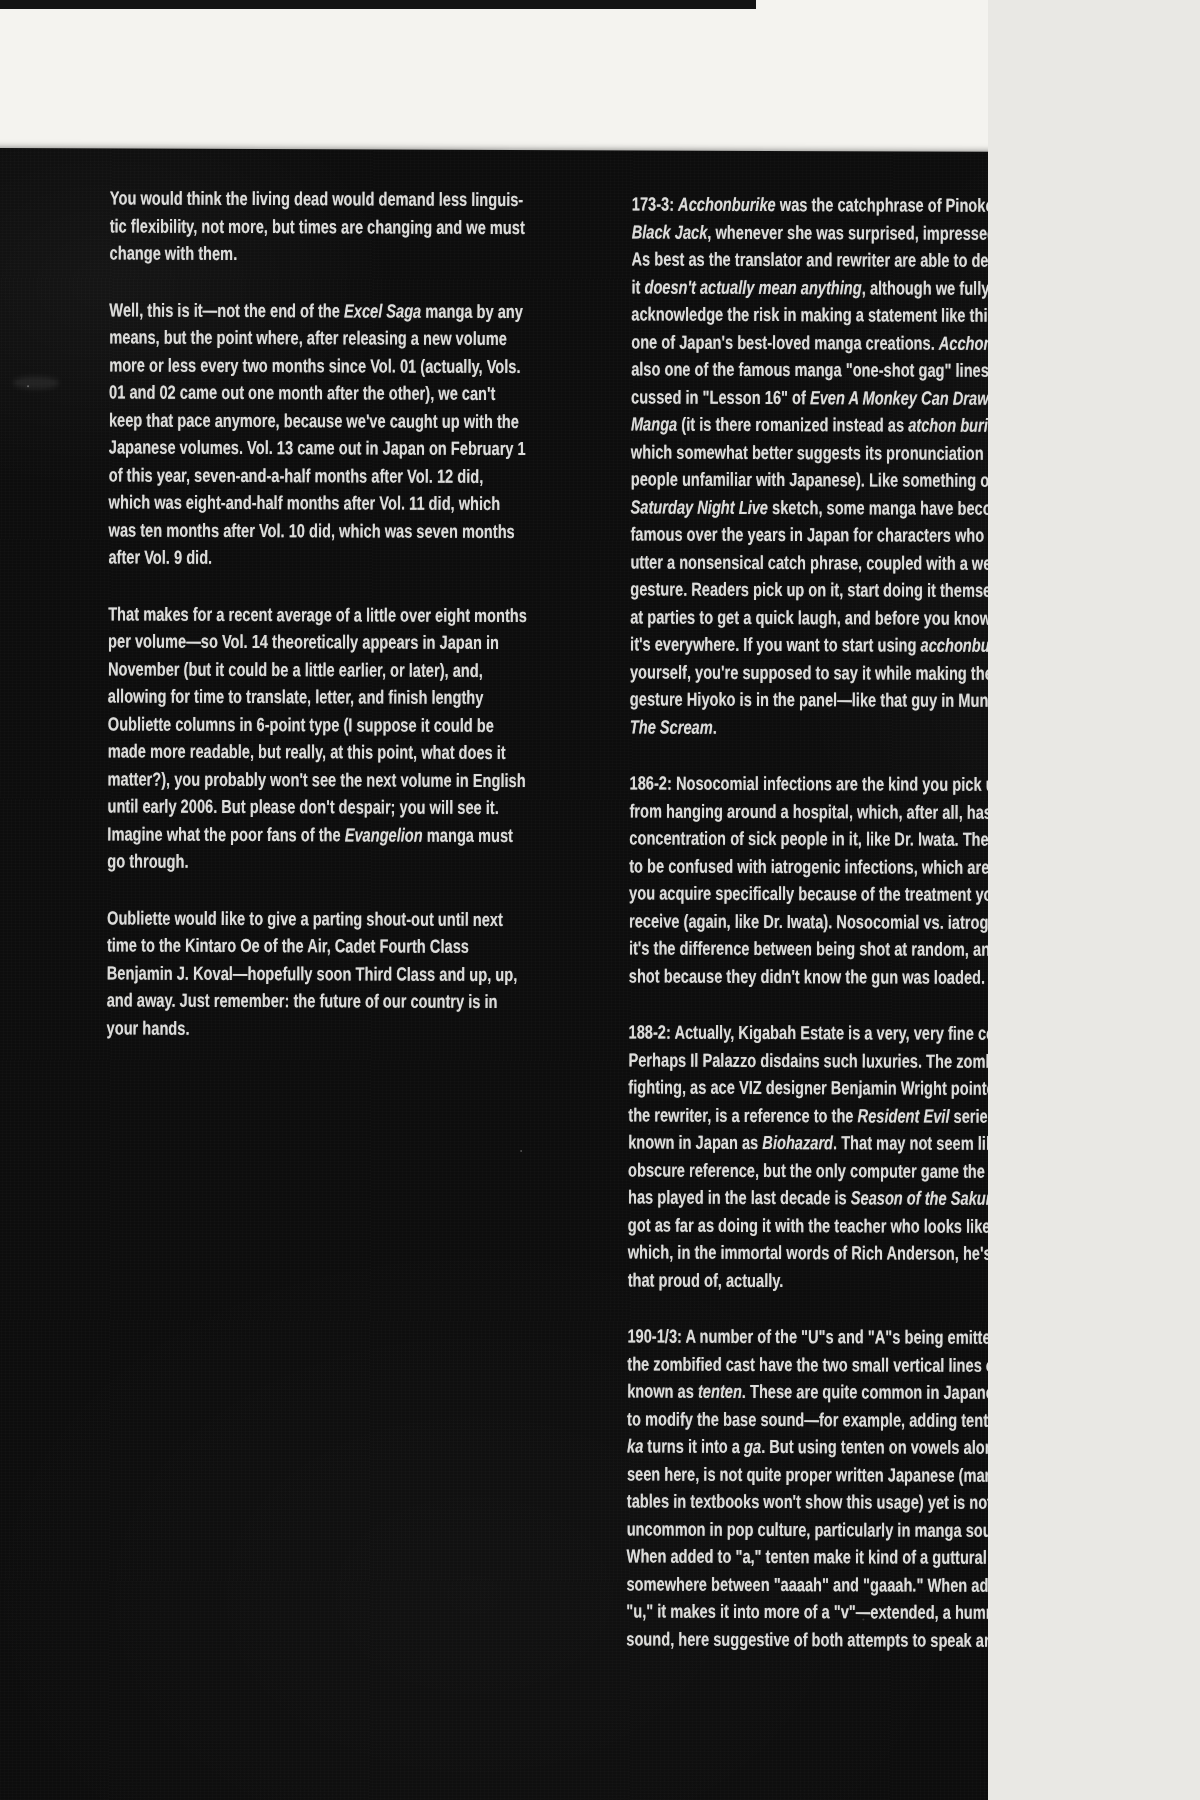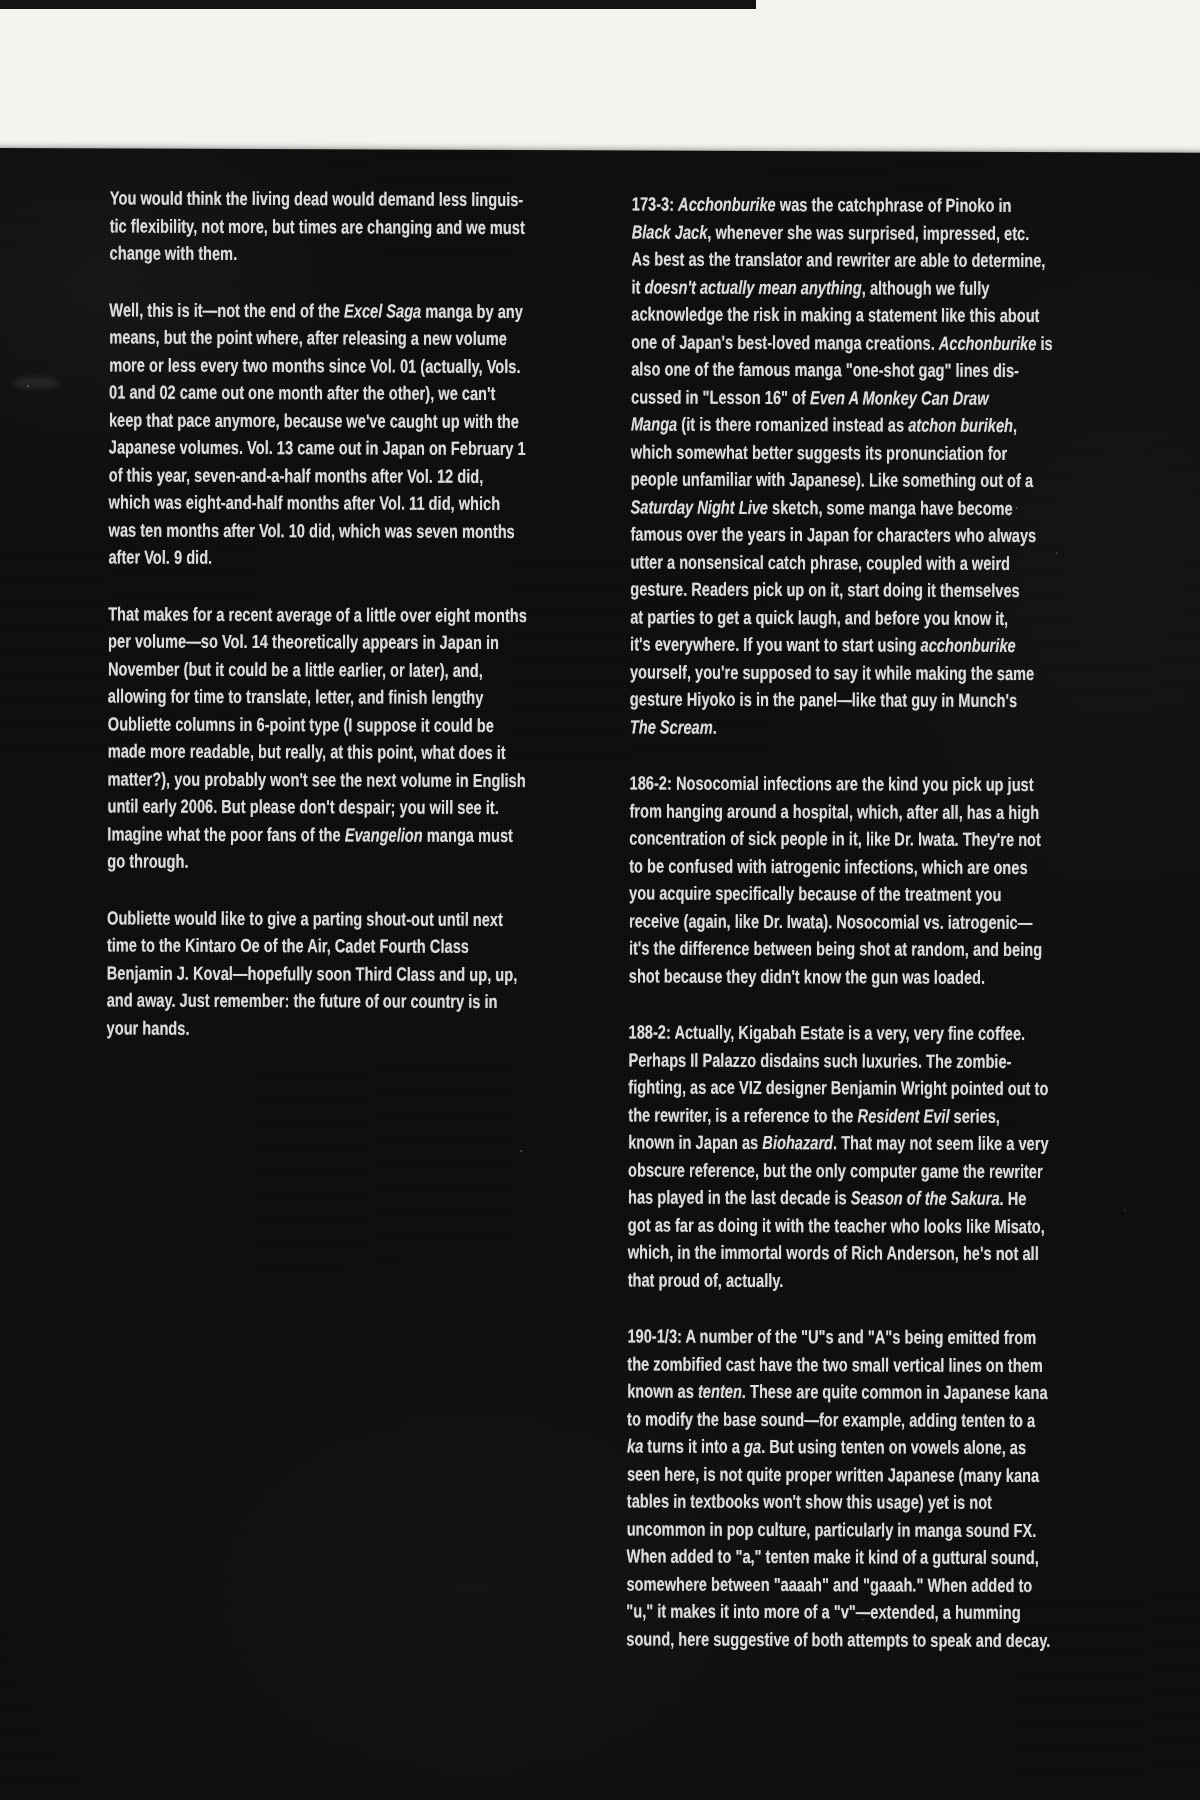--- a/index.html
+++ b/index.html
@@ -3,21 +3,21 @@
 <meta charset="utf-8">
 <style>
   html, body {
     margin: 0;
     padding: 0;
     background: #e9e8e4;
     font-family: "Liberation Sans", sans-serif;
   }
   #root {
     position: relative;
-    width: 1200px;
+    width: 988px;
     height: 1800px;
     background: #f4f3ef;
     overflow: hidden;
   }
   
   .scan-strip-top {
     position: absolute;
     top: 0; left: 0;
     width: 756px; height: 9px;
     background: #141414;

